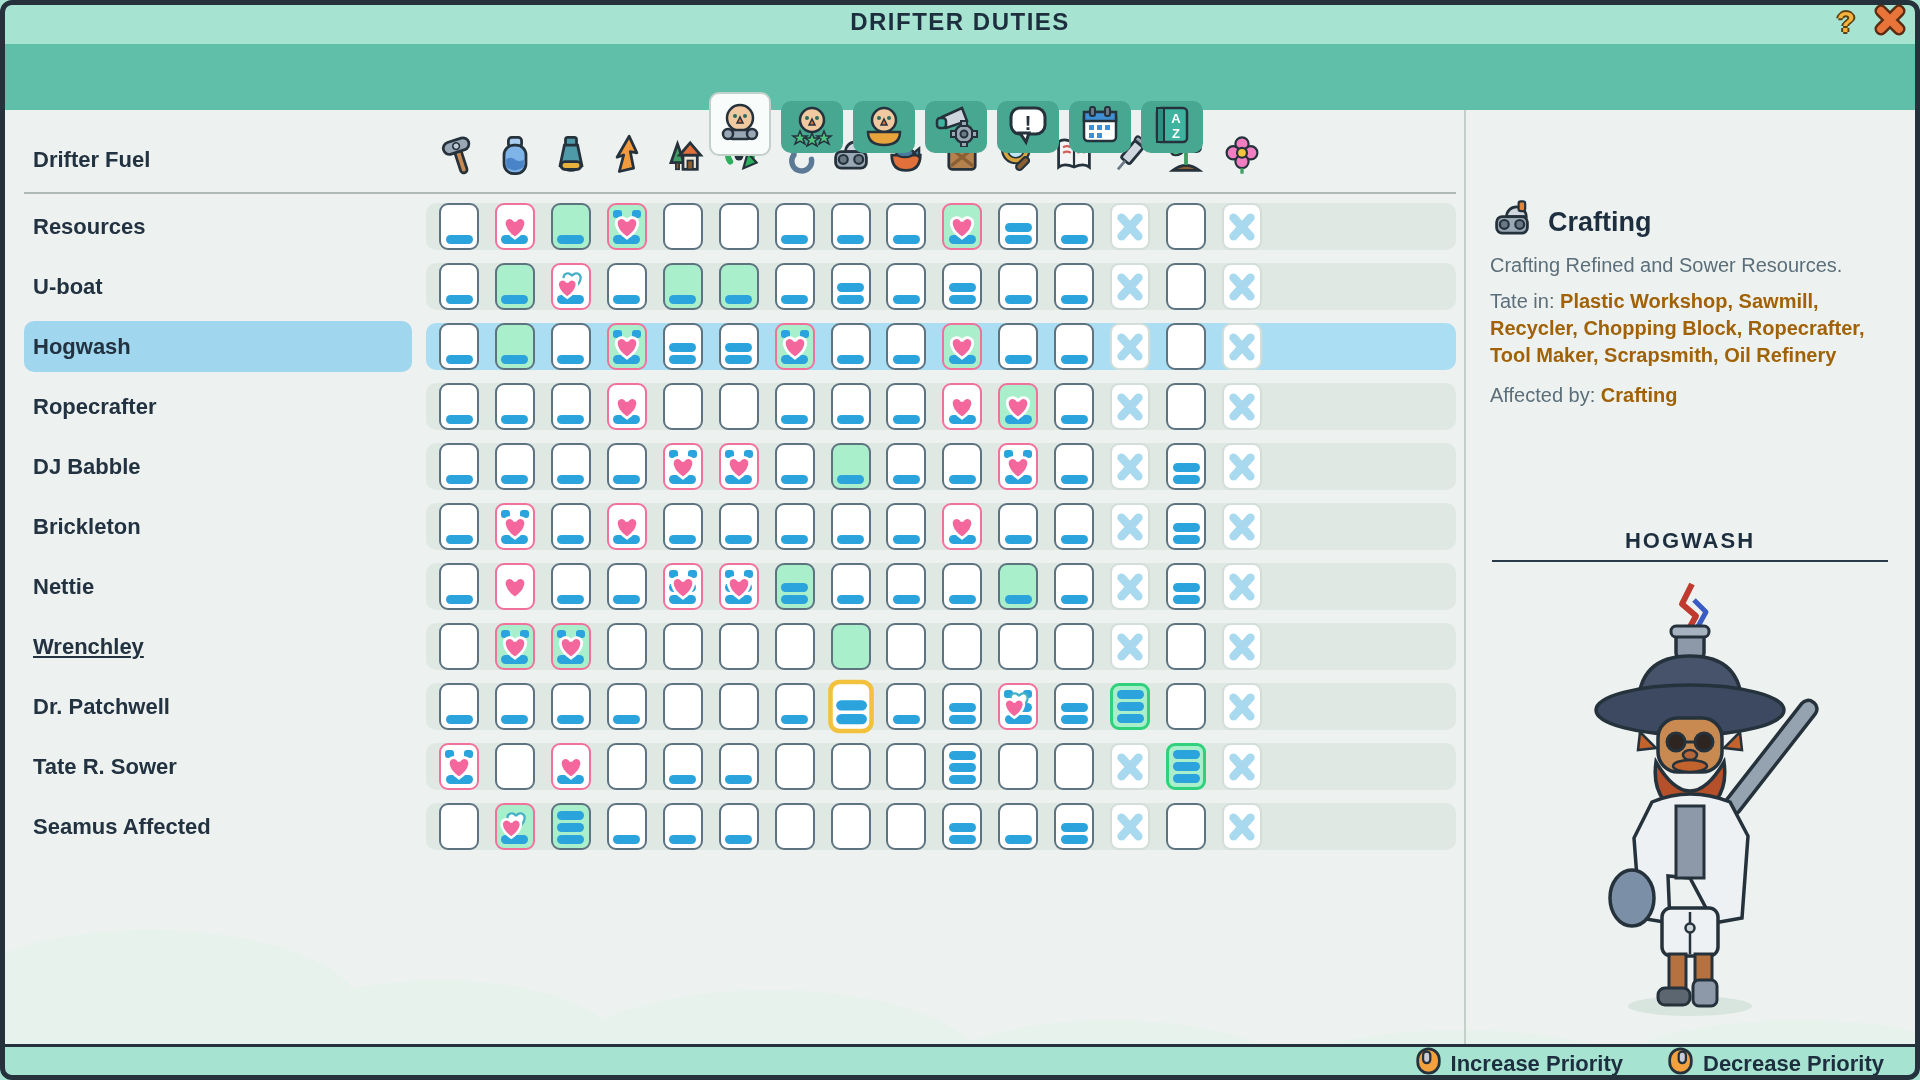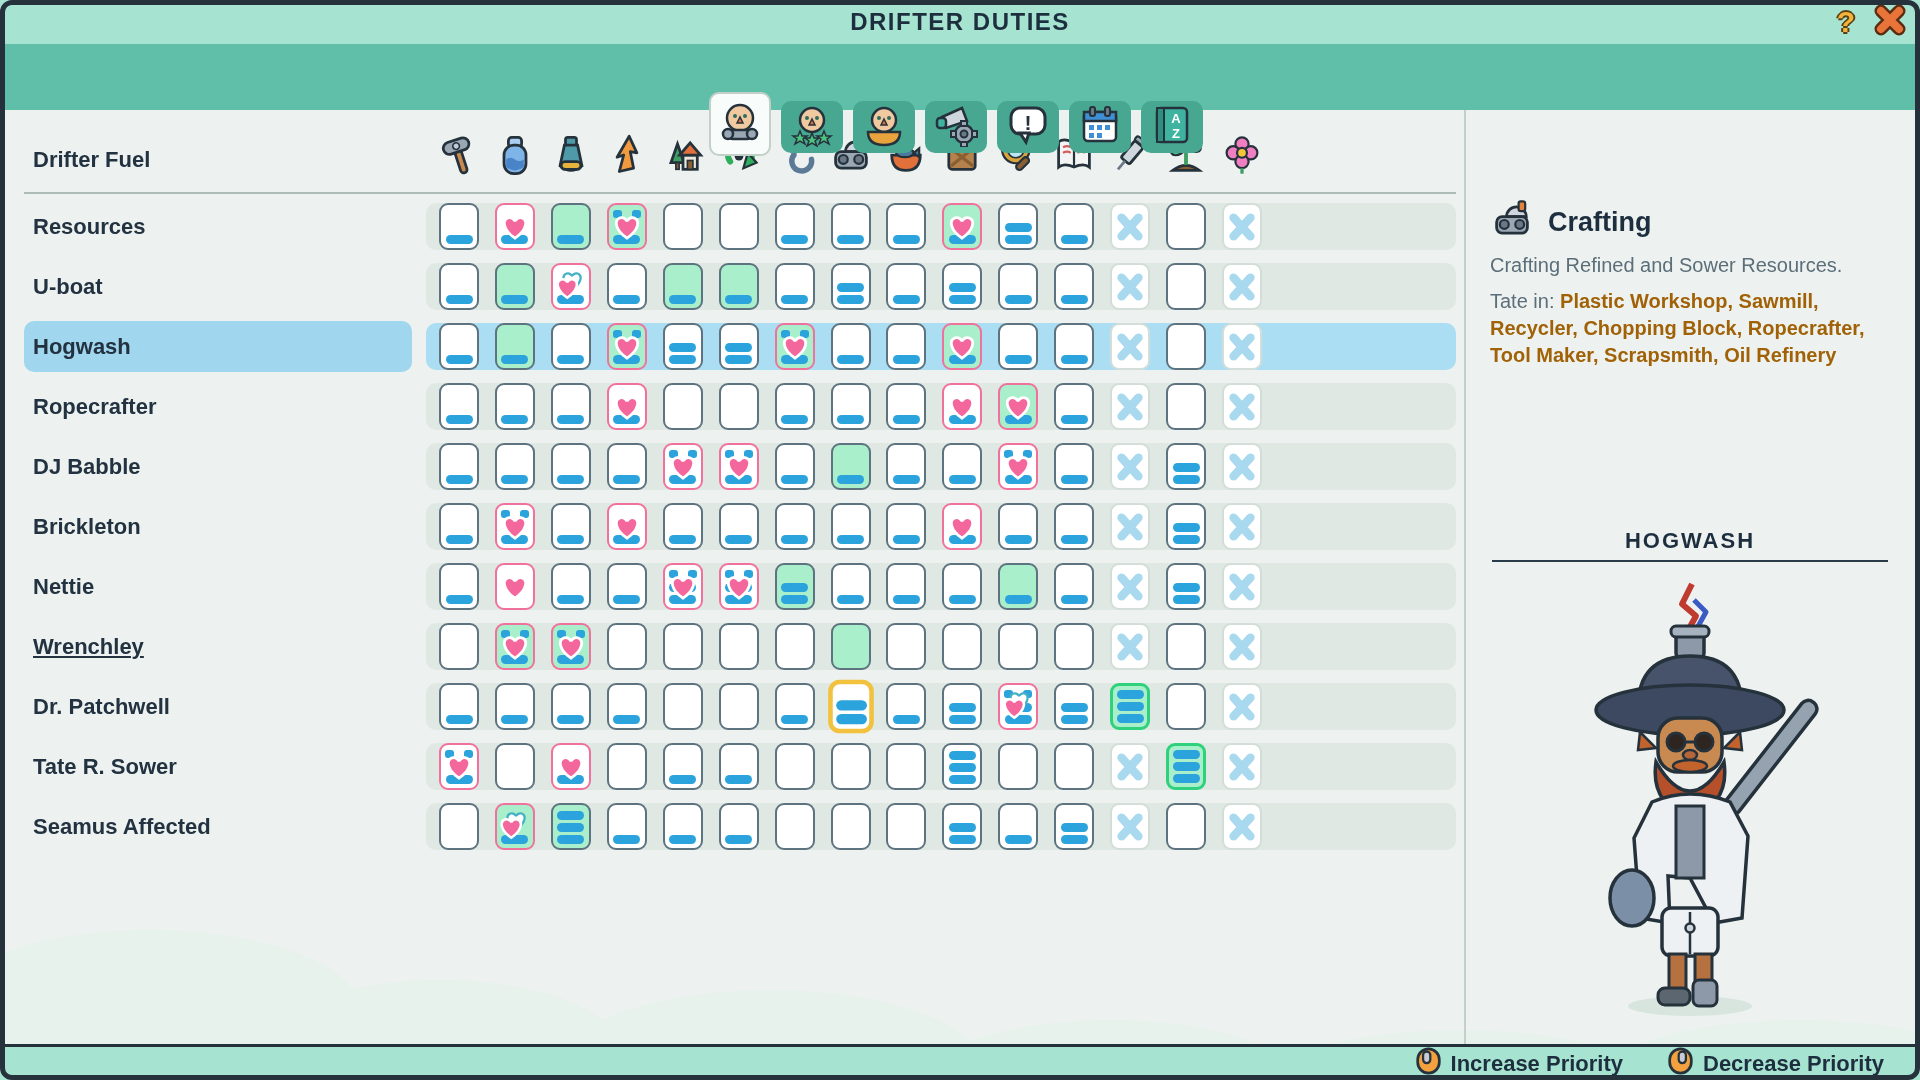--- a/index.html
+++ b/index.html
@@ -1278,20 +1278,24 @@
           <rect x="4" y="17" width="28" height="15" rx="5" fill="#9aa7b5" stroke="#25323c" stroke-width="2.5"></rect>
           <circle cx="11" cy="24" r="4" fill="#6b7886" stroke="#25323c" stroke-width="2"></circle>
           <circle cx="25" cy="24" r="4" fill="#6b7886" stroke="#25323c" stroke-width="2"></circle>
         </svg></span>
     <span class="d-title">Crafting</span>
   </div>
   <div class="detail d-desc" style="top:254px;">Crafting Refined and Sower Resources.</div>
   <div class="detail d-usedin" style="top:288px;">
     <span>Tate in:</span>
     <span class="boldnavy">Plastic Workshop, Sawmill, Recycler, Chopping Block, Ropecrafter, Tool Maker, Scrapsmith, Oil Refinery</span>
+  </div>
+  <div class="detail d-affected" style="top:384px;">
+    <span>Affected by:</span>
+    <span class="boldnavy">Crafting</span>
   </div>
 
   <div class="char-name">HOGWASH</div>
   <div class="char-underline"></div>
   <div class="char-svg">
     <svg width="300" height="450" viewBox="0 0 300 450">
       <ellipse cx="150" cy="430" rx="62" ry="10" fill="#d8e4de"></ellipse>
 
       <polyline points="146,58 156,40 142,28 152,8" fill="none" stroke="#c03b2f" stroke-width="6" stroke-linejoin="round"></polyline>
       <polyline points="156,54 166,36 154,24" fill="none" stroke="#3b5bc4" stroke-width="5" stroke-linejoin="round"></polyline>

